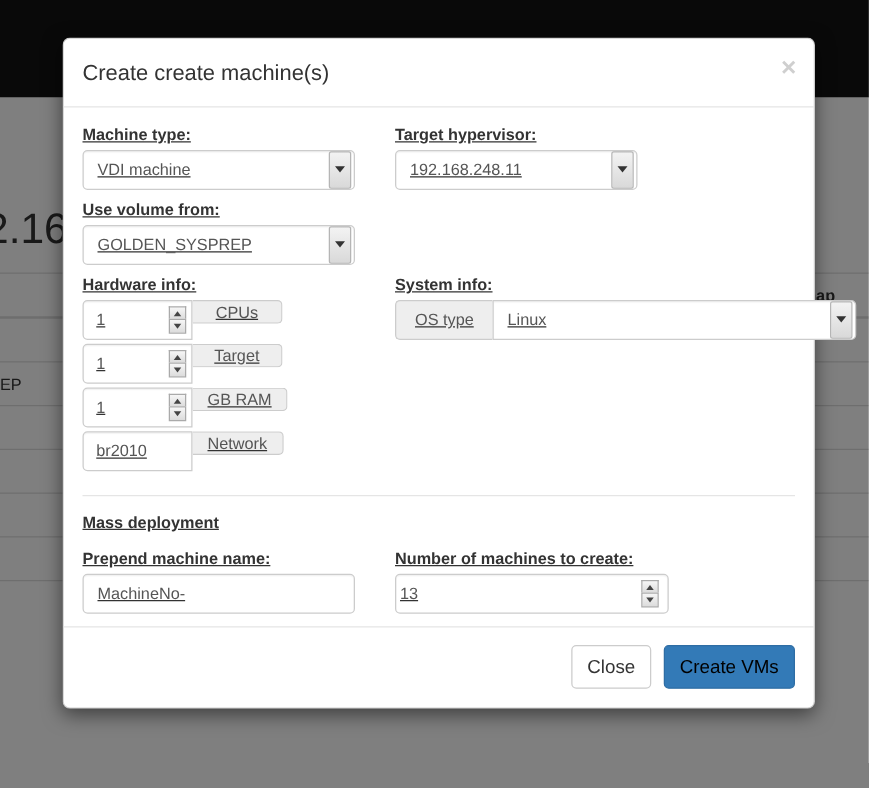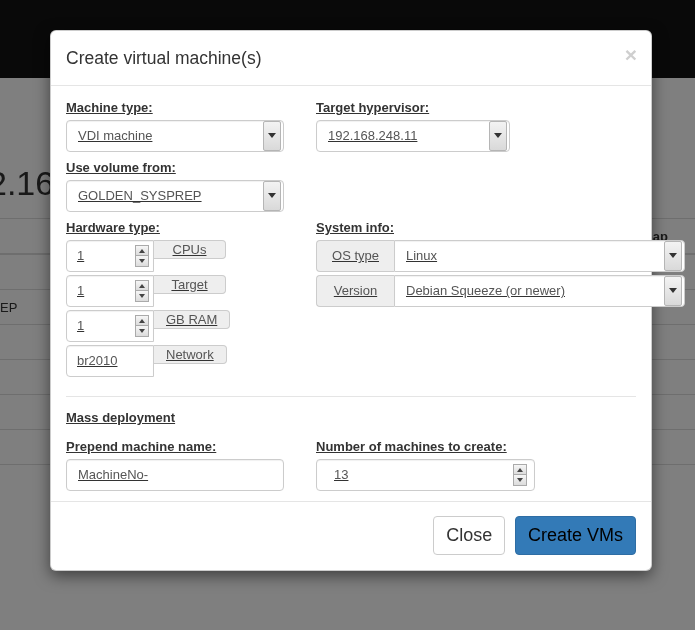--- a/index.html
+++ b/index.html
@@ -98,27 +98,27 @@
   .hr{border-top:1px solid #e5e5e5;margin:16px 0 13px 0;}
   .sect-title{font-weight:bold;font-size:13px;color:#333;margin:0 0 14px 0;}
 
   .txtin{
     height:32px;border:1px solid #ccc;border-radius:4px;background:#fff;
     box-sizing:border-box;display:flex;align-items:center;padding-left:11px;
     font-size:13px;color:#555;box-shadow:inset 0 1px 1px rgba(0,0,0,.06);
   }
   .numin{
     position:relative;height:32px;border:1px solid #ccc;border-radius:4px;background:#fff;
-    box-sizing:border-box;display:flex;align-items:center;padding-left:17px;
+    box-sizing:border-box;display:flex;align-items:center;padding-left:3px;
     font-size:13px;color:#555;box-shadow:inset 0 1px 1px rgba(0,0,0,.06);
   }
   .numin .spin{right:7px;}
 
   .btn{
-    display:inline-block;padding:6px 12px;font-size:18px;border-radius:4px;
+    display:inline-block;padding:6px 12px;font-size:15px;border-radius:4px;
     border:1px solid #ccc;background:#fff;color:#333;cursor:pointer;line-height:1.42;
   }
   .btn-primary{background:#337ab7;border-color:#2e6da4;color:#000000;margin-left:6px;}
 </style>
 </head>
 <body>
 
 <div id="backdrop-page">
   <div id="navbar"></div>
   <div id="bg-content">
@@ -175,21 +175,21 @@
       </tr>
     </tbody>
       </table>
   </div>
   <div id="dimmer"></div>
 </div>
 
 <div id="modal">
 
   <div id="modal-header">
-    <h4 id="modal-title">Create virtual machine(s)</h4>
+    <h4 id="modal-title">Create create machine(s)</h4>
     <button id="modal-close">×</button>
   </div>
 
   <div id="modal-body">
 
     <div class="row">
       <div class="col-l">
         <span class="flabel">Machine type:</span>
         <div class="sel" style="width:218px">
           <span class="selval">VDI machine</span>
@@ -216,21 +216,21 @@
           <span class="selval">GOLDEN_SYSPREP</span>
           <span class="arrowbox">
               <i class="tri-down"></i>
             </span>
         </div>
       </div>
     </div>
 
     <div class="row">
       <div class="col-l">
-        <span class="flabel tight">Hardware type:</span>
+        <span class="flabel tight">Hardware info:</span>
 
         <div class="ig">
           <div class="ibox">
             <span class="ival">1</span>
             <span class="spin">
               <span>
                   <i class="tri-up-s"></i>
                 </span>
               <span>
                   <i class="tri-dn-s"></i>
@@ -284,29 +284,20 @@
         <div class="ig2" style="width:369px">
           <div class="addon-l">OS type</div>
           <div class="sel">
             <span class="selval">Linux</span>
             <span class="arrowbox">
                 <i class="tri-down"></i>
               </span>
           </div>
         </div>
 
-        <div class="ig2" style="width:369px">
-          <div class="addon-l">Version</div>
-          <div class="sel">
-            <span class="selval">Debian Squeeze (or newer)</span>
-            <span class="arrowbox">
-                <i class="tri-down"></i>
-              </span>
-          </div>
-        </div>
       </div>
     </div>
 
     <div class="hr"></div>
 
     <div class="sect-title">Mass deployment</div>
 
     <div class="row">
       <div class="col-l">
         <span class="flabel">Prepend machine name:</span>

